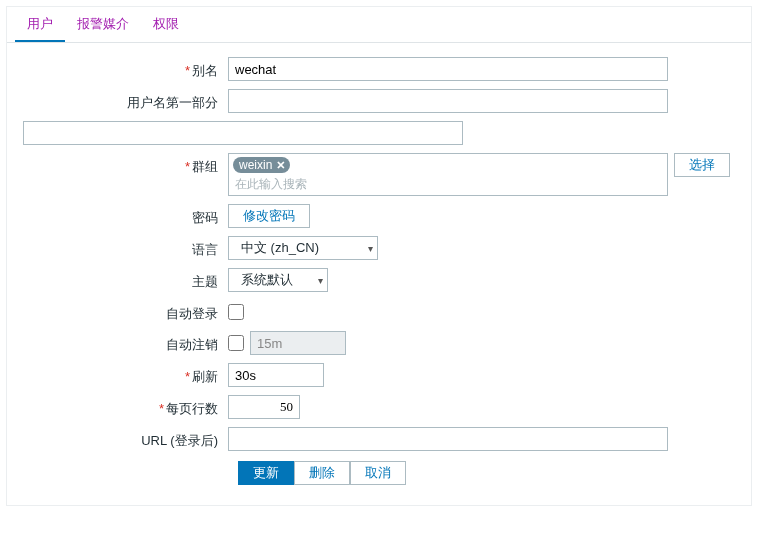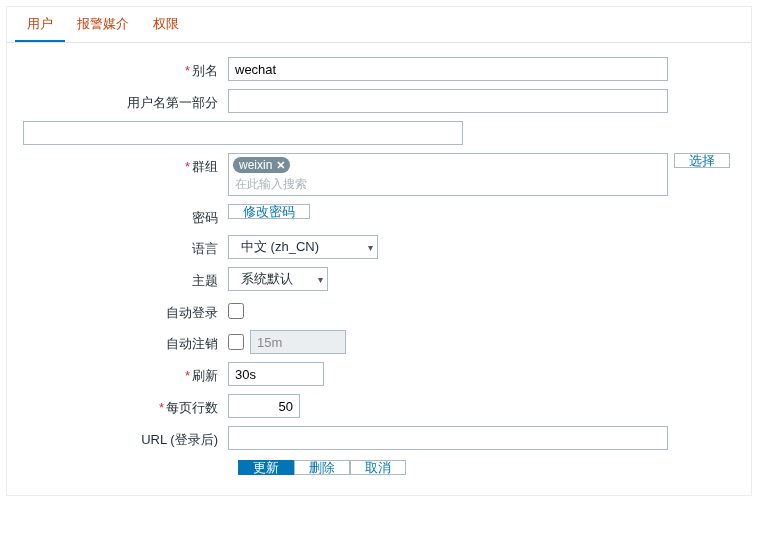--- a/index.html
+++ b/index.html
@@ -16,21 +16,21 @@
     background: #fff;
     border: 1px solid #ebeef0;
   }
   .tabs {
     display: flex;
     border-bottom: 1px solid #dfe4e7;
     padding: 0 8px;
   }
   .tab {
     padding: 8px 12px 7px 12px;
-    color: #c2410c;
+    color: #a21caf;
     cursor: pointer;
     border-bottom: 2px solid transparent;
   }
   .tab.active {
     border-bottom: 2px solid #0275b8;
   }
   .form {
     padding: 14px 16px 20px 16px;
   }
   .row {
@@ -62,41 +62,41 @@
     padding: 2px 6px;
     font-size: 13px;
   }
   input[type=text].sm {
     width: 72px;
     height: 24px;
     border: 1px solid #acbbc2;
     padding: 2px 6px;
     font-size: 13px;
   }
-  input[type=text].ralign { text-align: right; }
+  input[type=text].ralign { text-align: right; font-family: Liberation Serif, serif; }
   input:disabled { background: #ebeef0; color: #888; }
   input[type=checkbox] {
     width: 16px; height: 16px; margin: 0; margin-top: 4px;
     accent-color: #0275b8;
   }
   .select {
     height: 24px;
     border: 1px solid #acbbc2;
     background: #fff;
     display: flex;
     align-items: center;
     justify-content: space-between;
     padding: 0 4px 0 12px;
     cursor: pointer;
   }
   .select .caret { color: #555; font-size: 10px; margin-left: 8px; }
   .select.w1 { width: 150px; }
   .select.w2 { width: 100px; }
   .btn {
-    height: 15px;
+    height: 24px;
     border: 1px solid #acbbc2;
     background: #fff;
     color: #0275b8;
     padding: 0 14px;
     cursor: pointer;
     font-size: 13px;
     display: inline-flex;
     align-items: center;
   }
   .btn.primary {

